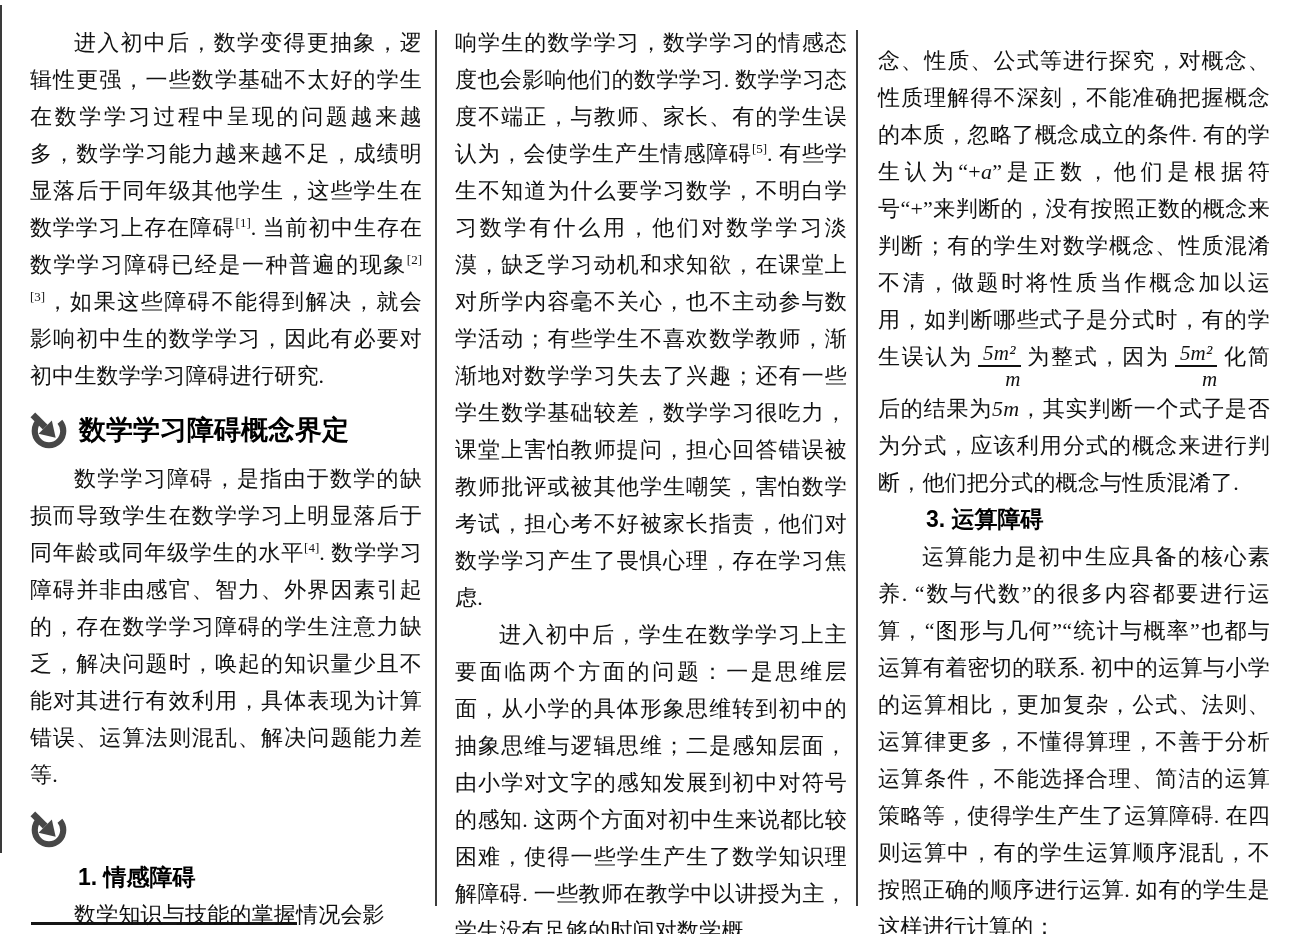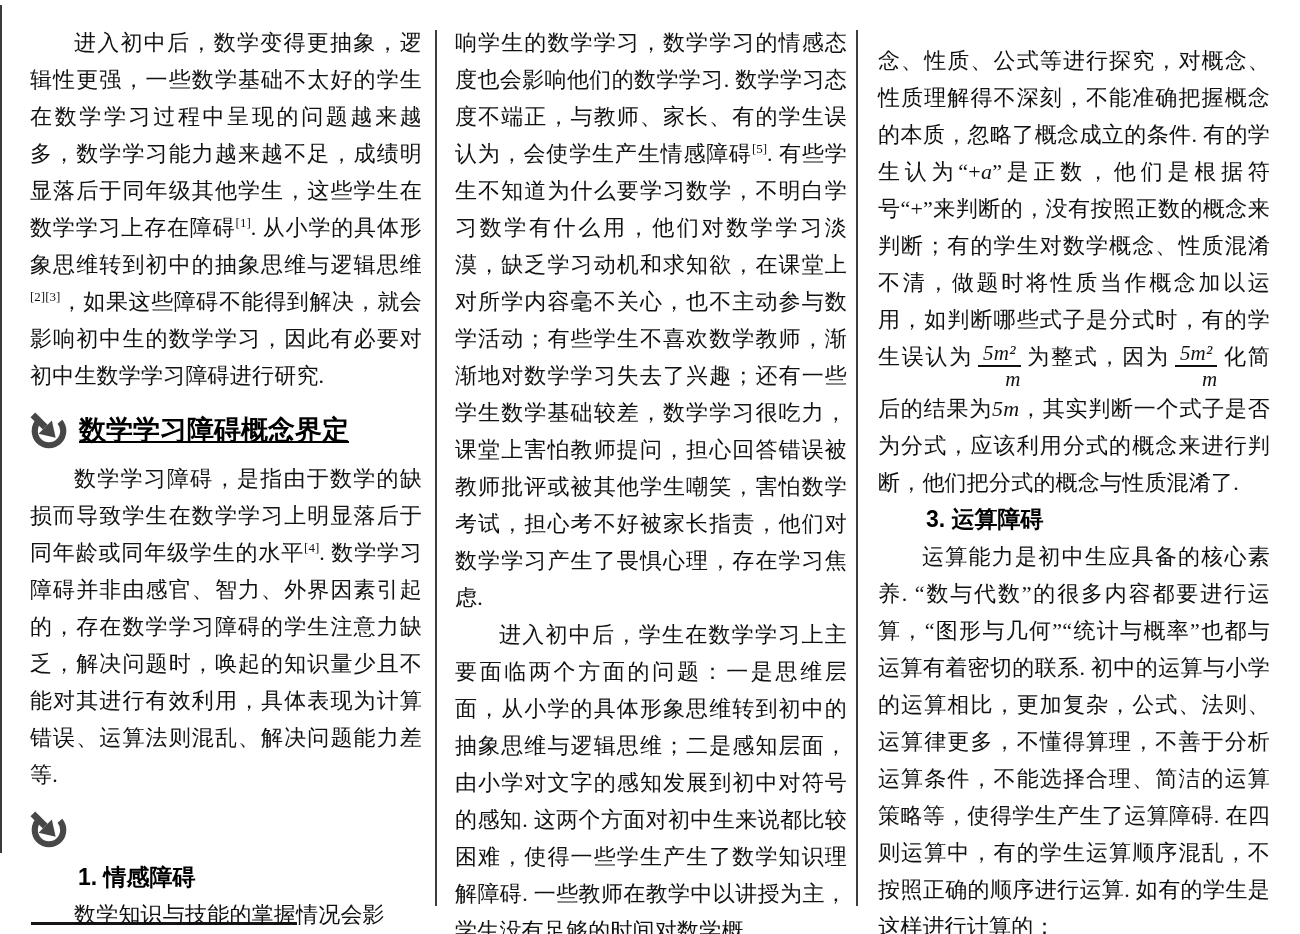--- a/index.html
+++ b/index.html
@@ -25,21 +25,21 @@
     line-height:1.05;font-style:italic;margin:0 5px;font-size:21px;
     text-indent:0;
   }
   .frac .num{display:block;border-bottom:2px solid #111;padding:0 5px 1px;}
   .frac .den{display:block;padding-top:1px;}
   .sec{
     display:flex;align-items:center;gap:11px;
     margin:18px 0 10px;
     font-family:"Liberation Sans","DejaVu Sans",sans-serif;
     font-weight:bold;font-size:27px;line-height:1.3;color:#000;
-    text-align:left;letter-spacing:0;text-decoration:underline;
+    text-align:left;letter-spacing:0;
   }
   .sec-icon{width:38px;height:38px;flex:none;display:block;}
   .sub{
     font-family:"Liberation Sans","DejaVu Sans",sans-serif;
     font-weight:bold;font-size:23px;line-height:37px;
     padding-left:48px;text-align:left;color:#000;letter-spacing:0;
   }
   .vrule{position:absolute;top:30px;width:2px;height:876px;background:#3d3d3d;}
   #vrule1{left:435px;}
   #vrule2{left:856px;}
@@ -50,21 +50,21 @@
 <body>
 
 <div class="page">
 
   <div class="edge-line"></div>
   <div class="vrule" id="vrule1"></div>
   <div class="vrule" id="vrule2"></div>
   <div class="footnote-rule"></div>
 
   <div class="col" id="col1">
-    <p class="body-p indent"><span>进入初中后，数学变得更抽象，逻辑性更强，一些数学基础不太好的学生在数学学习过程中呈现的问题越来越多，数学学习能力越来越不足，成绩明显落后于同年级其他学生，这些学生在数学学习上存在障碍</span><span class="sup">[1]</span><span>. 从小学的具体形象思维转到初中的抽象思维与逻辑思维</span><span class="sup">[2][3]</span><span>，如果这些障碍不能得到解决，就会影响初中生的数学学习，因此有必要对初中生数学学习障碍进行研究.</span></p>
+    <p class="body-p indent"><span>进入初中后，数学变得更抽象，逻辑性更强，一些数学基础不太好的学生在数学学习过程中呈现的问题越来越多，数学学习能力越来越不足，成绩明显落后于同年级其他学生，这些学生在数学学习上存在障碍</span><span class="sup">[1]</span><span>. 当前初中生存在数学学习障碍已经是一种普遍的现象</span><span class="sup">[2][3]</span><span>，如果这些障碍不能得到解决，就会影响初中生的数学学习，因此有必要对初中生数学学习障碍进行研究.</span></p>
 
     <h2 class="sec">
       <span class="sec-icon">
         <svg viewBox="0 0 40 40" width="38" height="38" aria-hidden="true">
           <circle cx="20" cy="20" r="15" fill="none" stroke="#474747" stroke-width="6.5" stroke-dasharray="72.2 22" stroke-dashoffset="11"></circle>
           <line x1="3" y1="3" x2="16" y2="16" stroke="#474747" stroke-width="7"></line>
           <polygon points="27,27 23,9 9,23" fill="#474747"></polygon>
         </svg>
       </span>
       <span>数学学习障碍概念界定</span>

